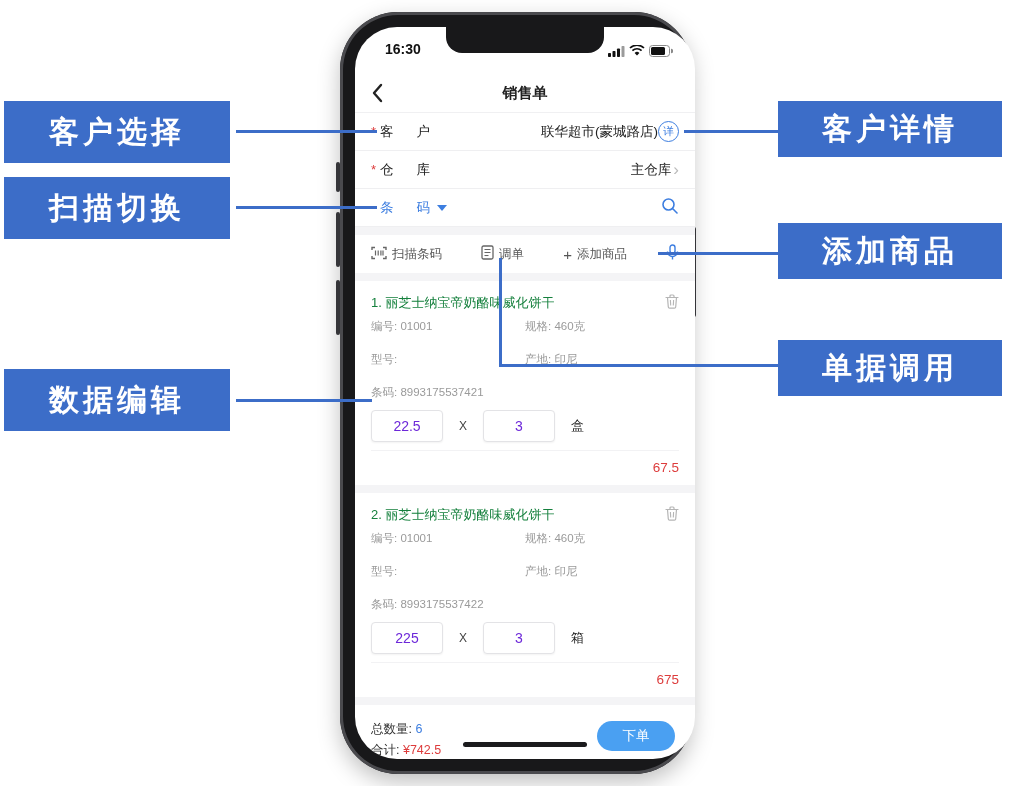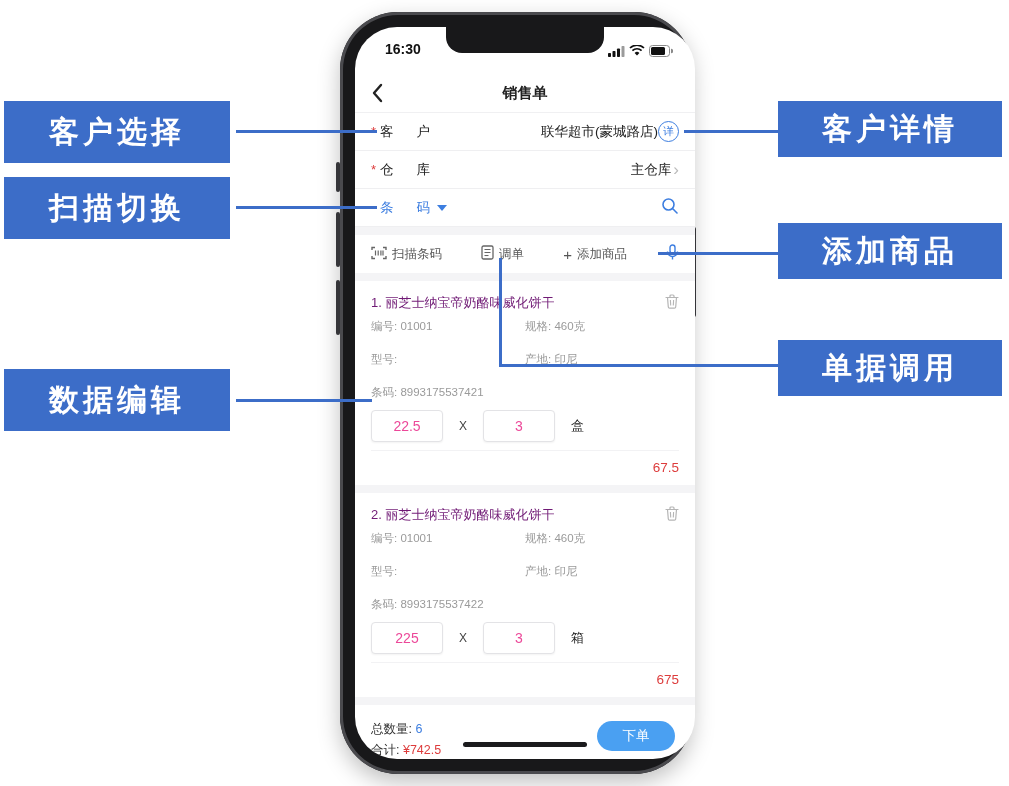--- a/index.html
+++ b/index.html
@@ -44,27 +44,27 @@
          border-top:6px solid #3d7ee0; margin-left:7px; }
 
   .band { height:8px; background:#f4f4f6; }
 
   .toolbar { height:38px; display:flex; align-items:center; justify-content:space-between; padding:0 16px; }
   .tb-item { display:flex; align-items:center; gap:5px; font-size:12.5px; color:#555; cursor:pointer; }
   .plus { font-size:15px; color:#555; }
 
   .item { padding:10px 16px 8px; }
   .item-head { display:flex; justify-content:space-between; align-items:center; height:24px; }
-  .item-title { font-size:13px; color:#701a75; }
+  .item-title { font-size:13px; color:#15803d; }
   .item-fields { display:grid; grid-template-columns:1fr 1fr; row-gap:14px; font-size:11.5px;
                  color:#9a9a9a; line-height:19px; margin-top:2px; }
   .span2 { grid-column:1 / 3; }
   .qty-row { display:flex; align-items:center; margin-top:8px; }
   .qbox { width:72px; height:32px; border:1px solid #e3e3e6; border-radius:4px; text-align:center;
-          font-size:14px; color:#ec4899; background:#fff; box-shadow:0 1px 2px rgba(0,0,0,.05);
+          font-size:14px; color:#6d28d9; background:#fff; box-shadow:0 1px 2px rgba(0,0,0,.05);
           font-family:"Liberation Sans","DejaVu Sans",sans-serif; }
   .mult { margin:0 16px; color:#444; font-size:12px; }
   .unit { margin-left:16px; font-size:13px; color:#222; }
   .subtotal { margin-top:8px; padding-top:8px; border-top:1px solid #f2f2f4; text-align:right;
               color:#dd3c3c; font-size:13.5px; line-height:18px; }
 
   .footer { position:relative; padding:14px 16px 0; }
   .f-line { font-size:12.5px; color:#333; line-height:21px; }
   .v-blue { color:#3d7ee0; }
   .v-red  { color:#dd3c3c; }

